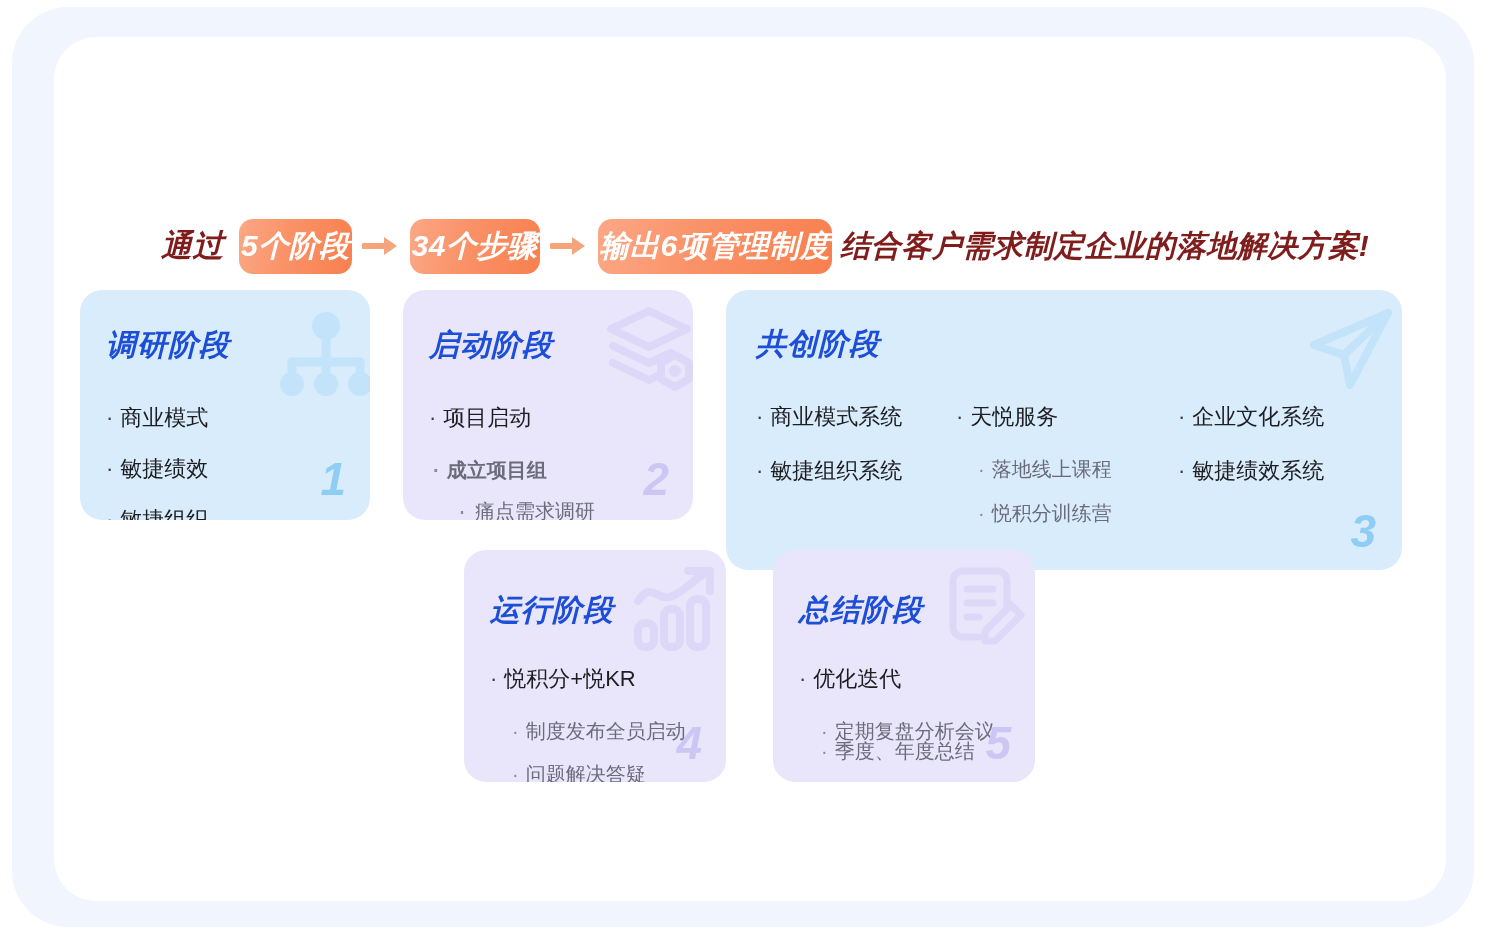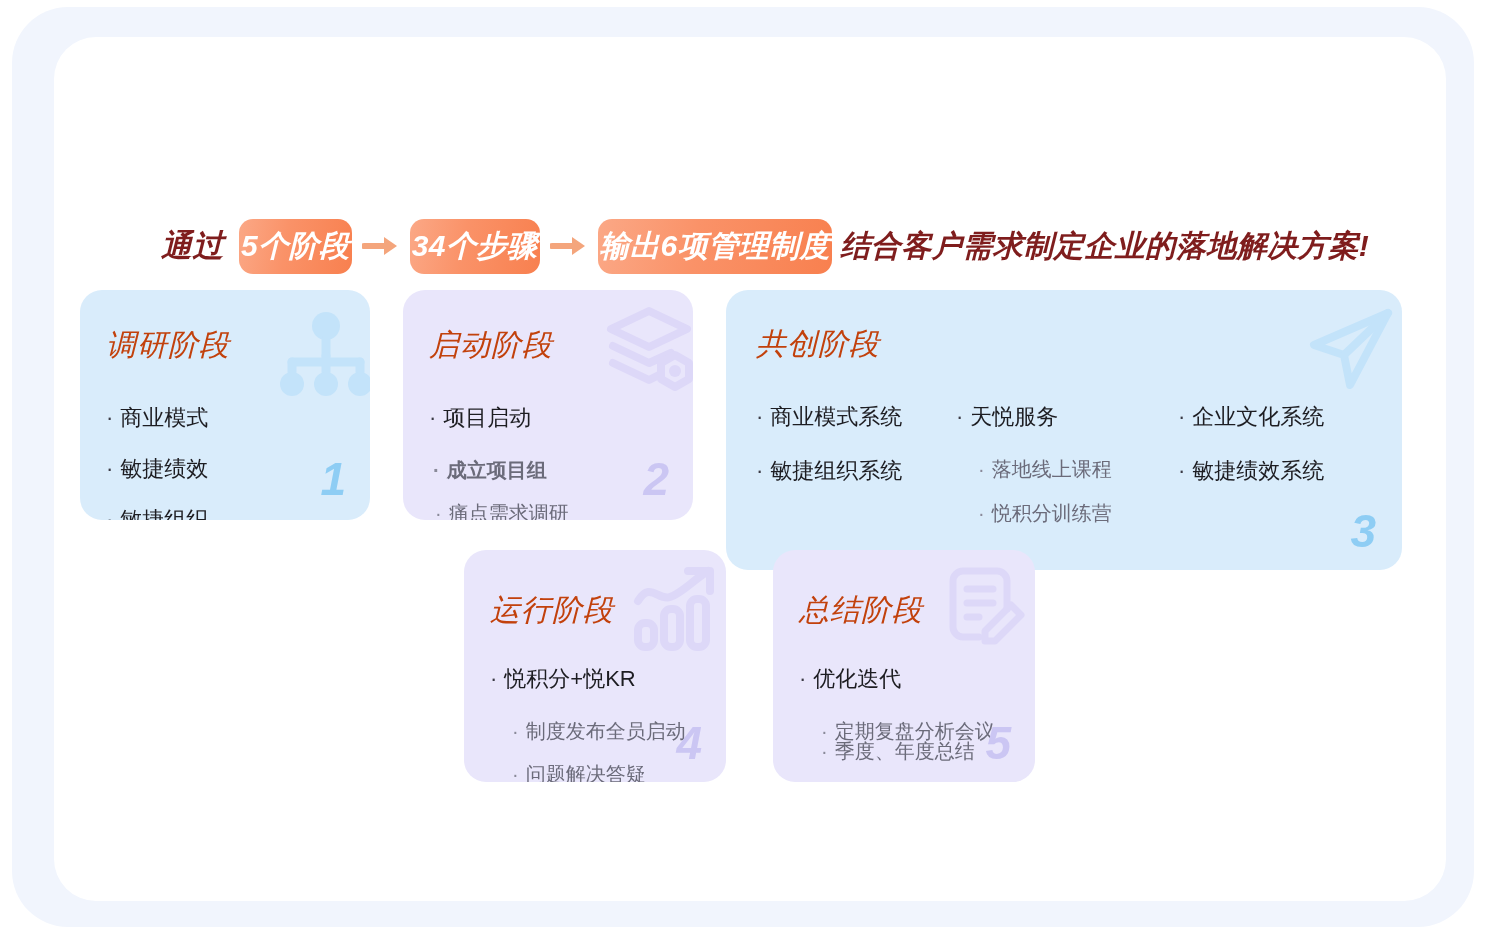--- a/index.html
+++ b/index.html
@@ -81,23 +81,23 @@
     position: absolute;
     border-radius: 22px;
     overflow: hidden;
   }
   .card.blue   { background: #d9ecfb; }
   .card.purple { background: #e9e6fb; }
 
   .card-title {
     position: absolute;
     font-size: 30px;
-    font-weight: 400;
+    font-weight: 700;
     font-style: italic;
-    color: #c2410c;
+    color: #1d4ed8;
     letter-spacing: 1px;
     white-space: nowrap;
   }
 
   .card-num {
     position: absolute;
     font-size: 46px;
     font-weight: 700;
     font-style: italic;
     line-height: 1;
@@ -206,21 +206,21 @@
         </svg>
       </div>
       <div class="card-title" style="left:26px; top:35px;">启动阶段</div>
       <div class="col" style="left:26px; top:117px;">
         <div class="item-main" style="margin-bottom:31px;">
           <span class="dot-lead">·</span><span>项目启动</span>
         </div>
         <div class="item-sub" style="margin-left:4px; margin-bottom:23px;font-weight:bold;">
           <span class="dot-lead">·</span><span>成立项目组</span>
         </div>
-        <div class="item-sub" style="margin-left:6px; margin-bottom:22px;">
+        <div class="item-sub" style="margin-left:27px; margin-bottom:22px;font-family:Liberation Mono, monospace;">
           <span class="dot-lead">·</span><span>痛点需求调研</span>
         </div>
 
       </div>
       <div class="card-num" style="right:24px; bottom:18px;">2</div>
     </div>
 
     <div class="card blue" style="left:672px; top:253px; width:676px; height:280px;">
       <div class="deco" style="left:578px; top:15px;">
         <svg width="92" height="88" viewBox="0 0 92 88" fill="none" stroke="#c3e3fa" stroke-width="8" stroke-linecap="round" stroke-linejoin="round">

